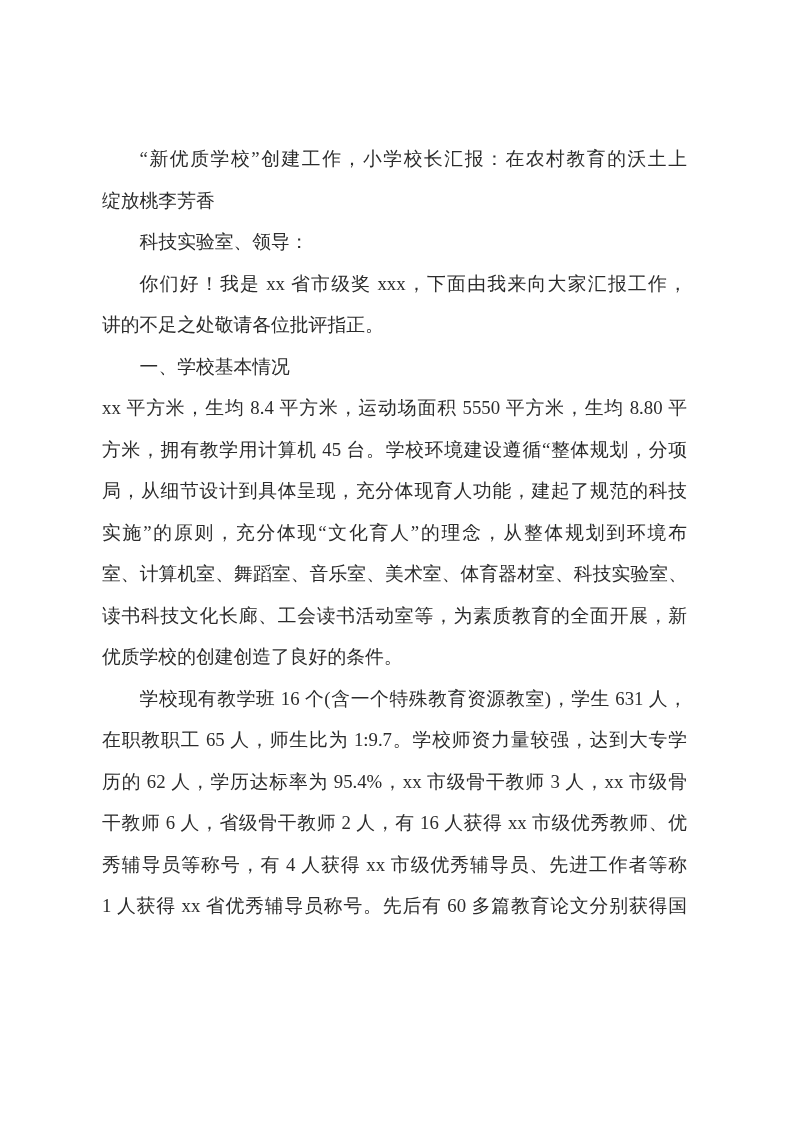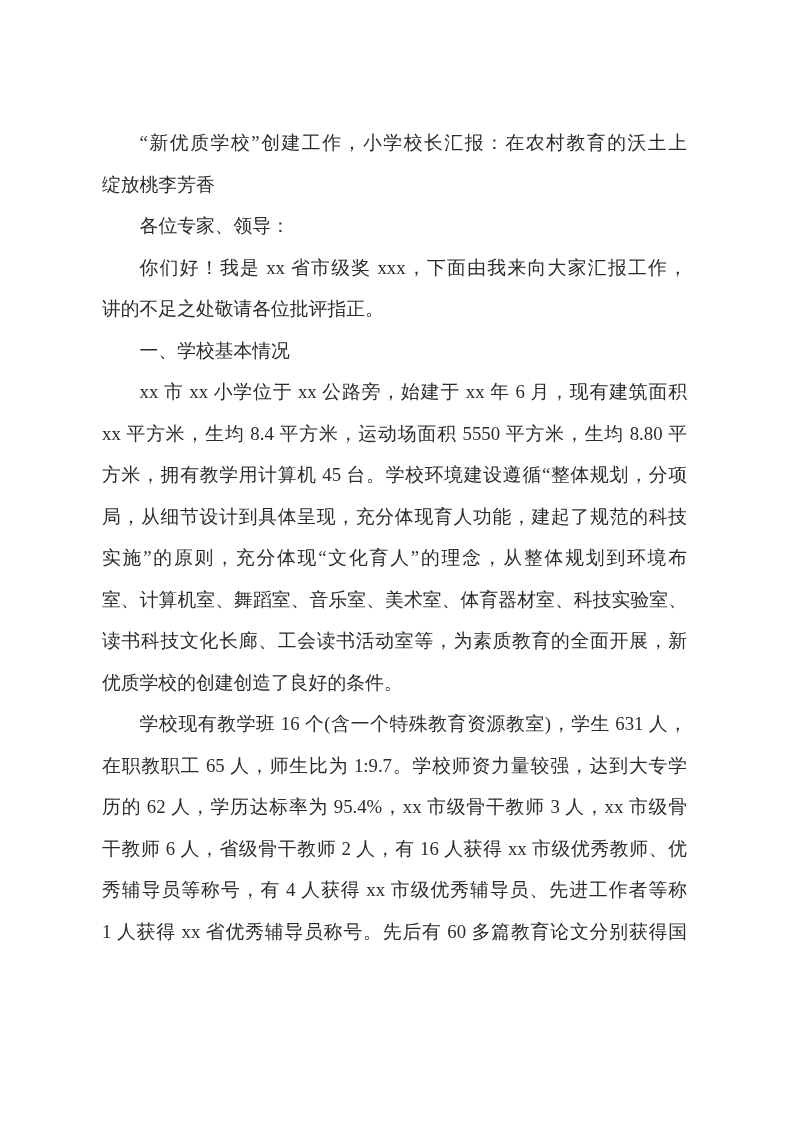--- a/index.html
+++ b/index.html
@@ -10,21 +10,21 @@
   .page {
     position: relative;
     width: 793px;
     height: 1122px;
     background: #ffffff;
     overflow: hidden;
   }
   .content {
     position: absolute;
     left: 102px;
-    top: 122px;
+    top: 138px;
     width: 585px;
   }
   .para {
     margin: 0;
     padding: 0;
   }
   .line {
     height: 41.5px;
     line-height: 41.5px;
     font-size: 18.8px;
@@ -46,31 +46,30 @@
 </head>
 <body>
 
 <div class="page">
   <div class="content" id="doc-content" style="color: rgb(43, 43, 43);">
       <div class="para">
         <div class="line para-start">“新优质学校”创建工作，小学校长汇报：在农村教育的沃土上</div>
         <div class="line para-end">绽放桃李芳香</div>
       </div>
       <div class="para">
-        <div class="line para-start para-end">各位专家、领导：</div>
+        <div class="line para-start para-end">科技实验室、领导：</div>
       </div>
       <div class="para">
         <div class="line para-start">你们好！我是 xx 省市级奖 xxx，下面由我来向大家汇报工作，</div>
         <div class="line para-end">讲的不足之处敬请各位批评指正。</div>
       </div>
       <div class="para">
         <div class="line para-start para-end">一、学校基本情况</div>
       </div>
       <div class="para">
-        <div class="line para-start">xx 市 xx 小学位于 xx 公路旁，始建于 xx 年 6 月，现有建筑面积</div>
         <div class="line">xx 平方米，生均 8.4 平方米，运动场面积 5550 平方米，生均 8.80 平</div>
         <div class="line">方米，拥有教学用计算机 45 台。学校环境建设遵循“整体规划，分项</div>
         <div class="line">局，从细节设计到具体呈现，充分体现育人功能，建起了规范的科技</div>
         <div class="line">实施”的原则，充分体现“文化育人”的理念，从整体规划到环境布</div>
         <div class="line">室、计算机室、舞蹈室、音乐室、美术室、体育器材室、科技实验室、</div>
         <div class="line">读书科技文化长廊、工会读书活动室等，为素质教育的全面开展，新</div>
         <div class="line para-end">优质学校的创建创造了良好的条件。</div>
       </div>
       <div class="para">
         <div class="line para-start">学校现有教学班 16 个(含一个特殊教育资源教室)，学生 631 人，</div>

